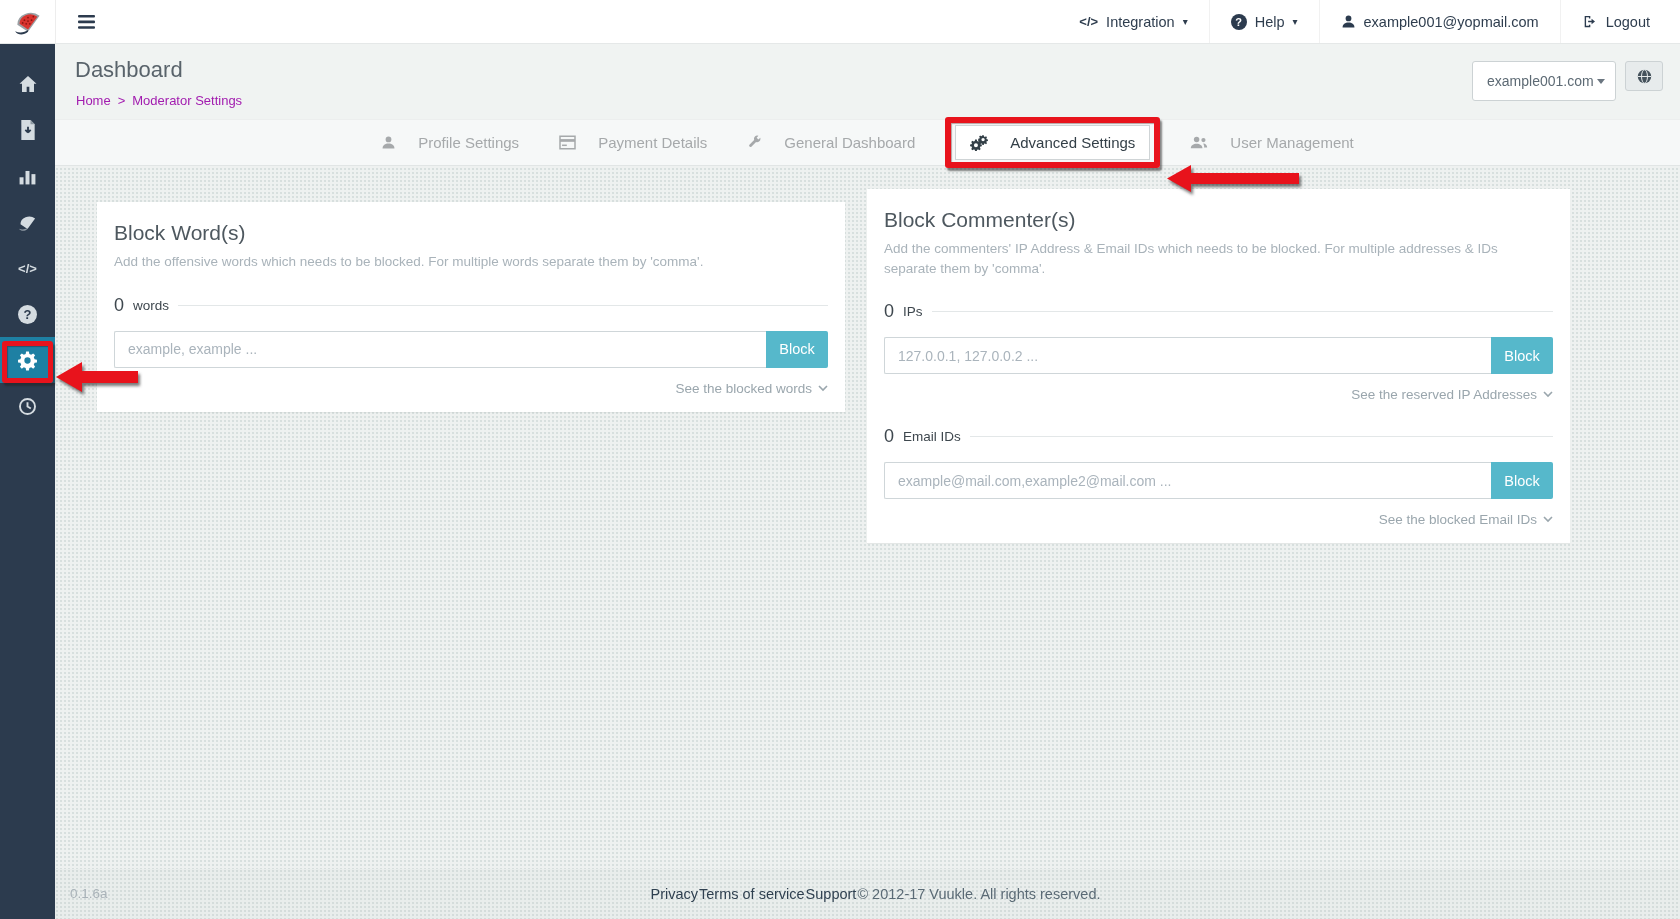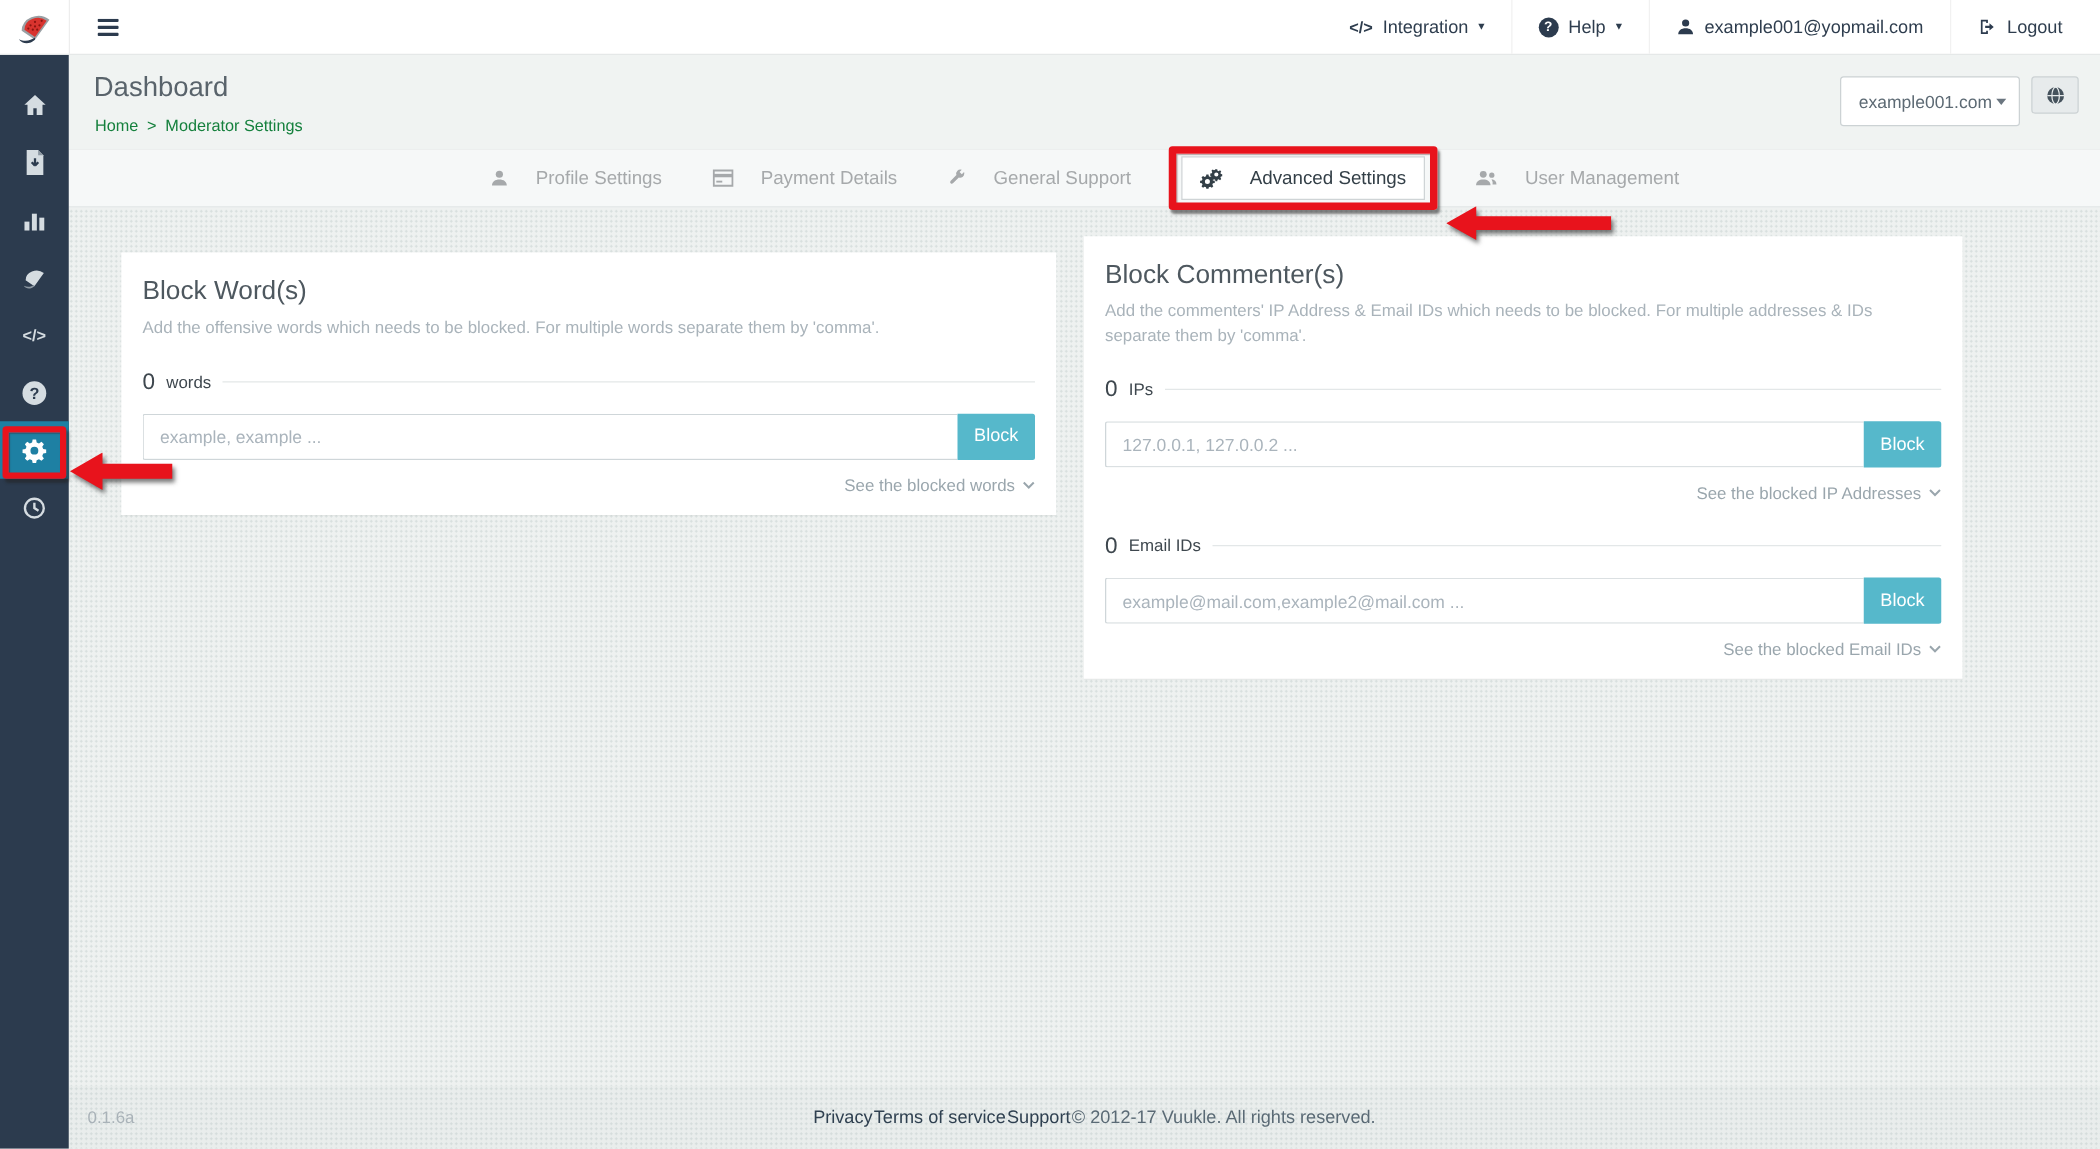--- a/index.html
+++ b/index.html
@@ -29,21 +29,21 @@
   .ann-box { position:absolute; border:5px solid #e8131c; border-radius:3px; box-shadow:2px 3px 2px rgba(35,35,35,.55), inset 1px 1px 1px rgba(60,0,0,.35); pointer-events:none; z-index:40; }
   .ann-arrow { position:absolute; z-index:41; pointer-events:none; filter:drop-shadow(2px 3px 1.5px rgba(35,35,35,.6)); }
   .side-ann-box { inset:4px 2px 0px 2px; }
   .side-ann-arrow { left:56px; top:25px; width:82px; height:30px; }
   .tab-ann-box { inset:-9px -11px; border-width:6px; }
   .tab-ann-arrow { right:-150px; top:39px; width:132px; height:27px; }
 
   
   .header-strip { position:absolute; left:55px; top:44px; right:0; height:75px; background:#f0f3f2; }
   .page-title { position:absolute; left:20px; top:13px; font-size:22px; color:#59636b; font-weight:400; }
-  .breadcrumb { position:absolute; left:21px; top:49px; font-size:13px; color:#15803d; display:flex; gap:7px; align-items:center;justify-content:flex-end; }
+  .breadcrumb { position:absolute; left:21px; top:49px; font-size:13px; color:#a21caf; display:flex; gap:7px; align-items:center;justify-content:flex-end; }
   .breadcrumb .crumb-link { cursor:pointer; }
   .domain-group { position:absolute; right:17px; top:17px; display:flex; gap:9px; }
   .domain-select { width:144px; height:40px; background:#fff; border:1px solid #ccd2d4; border-radius:3px; display:flex; align-items:center; justify-content:space-between; padding:0 10px 0 14px; font-size:14px; color:#5d6a74; cursor:pointer; }
   .sel-caret { width:0; height:0; border-left:4px solid transparent; border-right:4px solid transparent; border-top:5px solid #6b7680; }
   .globe-btn { width:38px; height:30px; background:#e7ebec; border:1px solid #ccd2d4; border-radius:3px; display:flex; align-items:center; justify-content:center; cursor:pointer; }
 
   
   .tabbar { position:absolute; left:55px; top:119px; right:0; height:47px; background:#f6f8f8; border-top:1px solid #eceeee; border-bottom:1px solid #e1e5e5; display:flex; align-items:center; justify-content:center; gap:40px; z-index:10; }
   .tab { display:flex; align-items:center; gap:22px; color:#a6a9ab; font-size:15px; cursor:pointer; white-space:nowrap; }
   .tab.active { background:#fff; border:1px solid #cfd4d6; padding:8px 14px; color:#333f47; position:relative; }
@@ -247,21 +247,21 @@
       </svg>
     </span>
     <span>Payment Details</span>
   </div>
   <div class="tab">
     <span class="icon">
       <svg width="15" height="15" viewBox="0 0 24 24" fill="currentColor">
         <path d="M21.5 6.2a5.3 5.3 0 0 1-7 5L7 18.7a2.2 2.2 0 0 1-3.1-3.1L11.4 8a5.3 5.3 0 0 1 6.9-6.7L15.4 4.2l2.9 2.9 2.9-2.9c.2.6.3 1.3.3 2z"></path>
       </svg>
     </span>
-    <span>General Support</span>
+    <span>General Dashboard</span>
   </div>
   <div class="tab active">
     <span class="icon">
       <svg width="18" height="16" viewBox="0 0 26 24">
         <g fill="currentColor" fill-rule="evenodd">
           <path d="M7.1 6.9h2.6l.4 2.2 1.7.7 1.9-1.2 1.8 1.8-1.2 1.9.7 1.7 2.2.4V17l-2.2.4-.7 1.7 1.2 1.9-1.8 1.8-1.9-1.2-1.7.7-.4 2.2H7.1l-.4-2.2-1.7-.7-1.9 1.2-1.8-1.8 1.2-1.9-.7-1.7L-.4 17v-2.6l2.2-.4.7-1.7-1.2-1.9 1.8-1.8 1.9 1.2 1.7-.7.4-2.2z M8.4 12.3a3 3 0 1 0 0 6 3 3 0 0 0 0-6z"></path>
           <path d="M18 .5h2.2l.3 1.8 1.4.6 1.6-1 1.5 1.5-1 1.6.6 1.4 1.8.3v2.2l-1.8.3-.6 1.4 1 1.6-1.5 1.5-1.6-1-1.4.6-.3 1.8H18l-.3-1.8-1.4-.6-1.6 1-1.5-1.5 1-1.6-.6-1.4-1.8-.3V5.7l1.8-.3.6-1.4-1-1.6L14.7.9l1.6 1 1.4-.6.3-1.8z M19.1 4.4a2.5 2.5 0 1 0 0 5 2.5 2.5 0 0 0 0-5z"></path>
         </g>
       </svg>
     </span>
@@ -315,21 +315,21 @@
     <div class="count-row">
       <span class="count-num">0</span>
       <span class="count-label">IPs</span>
       <span class="count-divider"></span>
     </div>
     <div class="input-row">
       <input type="text" placeholder="127.0.0.1, 127.0.0.2 ..." style="">
       <button class="block-btn">Block</button>
     </div>
     <div class="see-link">
-      <span>See the blocked IP Addresses</span>
+      <span>See the reserved IP Addresses</span>
       <span class="icon">
         <svg width="10" height="7" viewBox="0 0 10 7" fill="none" stroke="#9aa6ad" stroke-width="1.6">
             <path d="M1 1l4 4 4-4"></path>
           </svg>
       </span>
     </div>
 
     <div class="count-row sec-gap">
       <span class="count-num">0</span>
       <span class="count-label">Email IDs</span>

